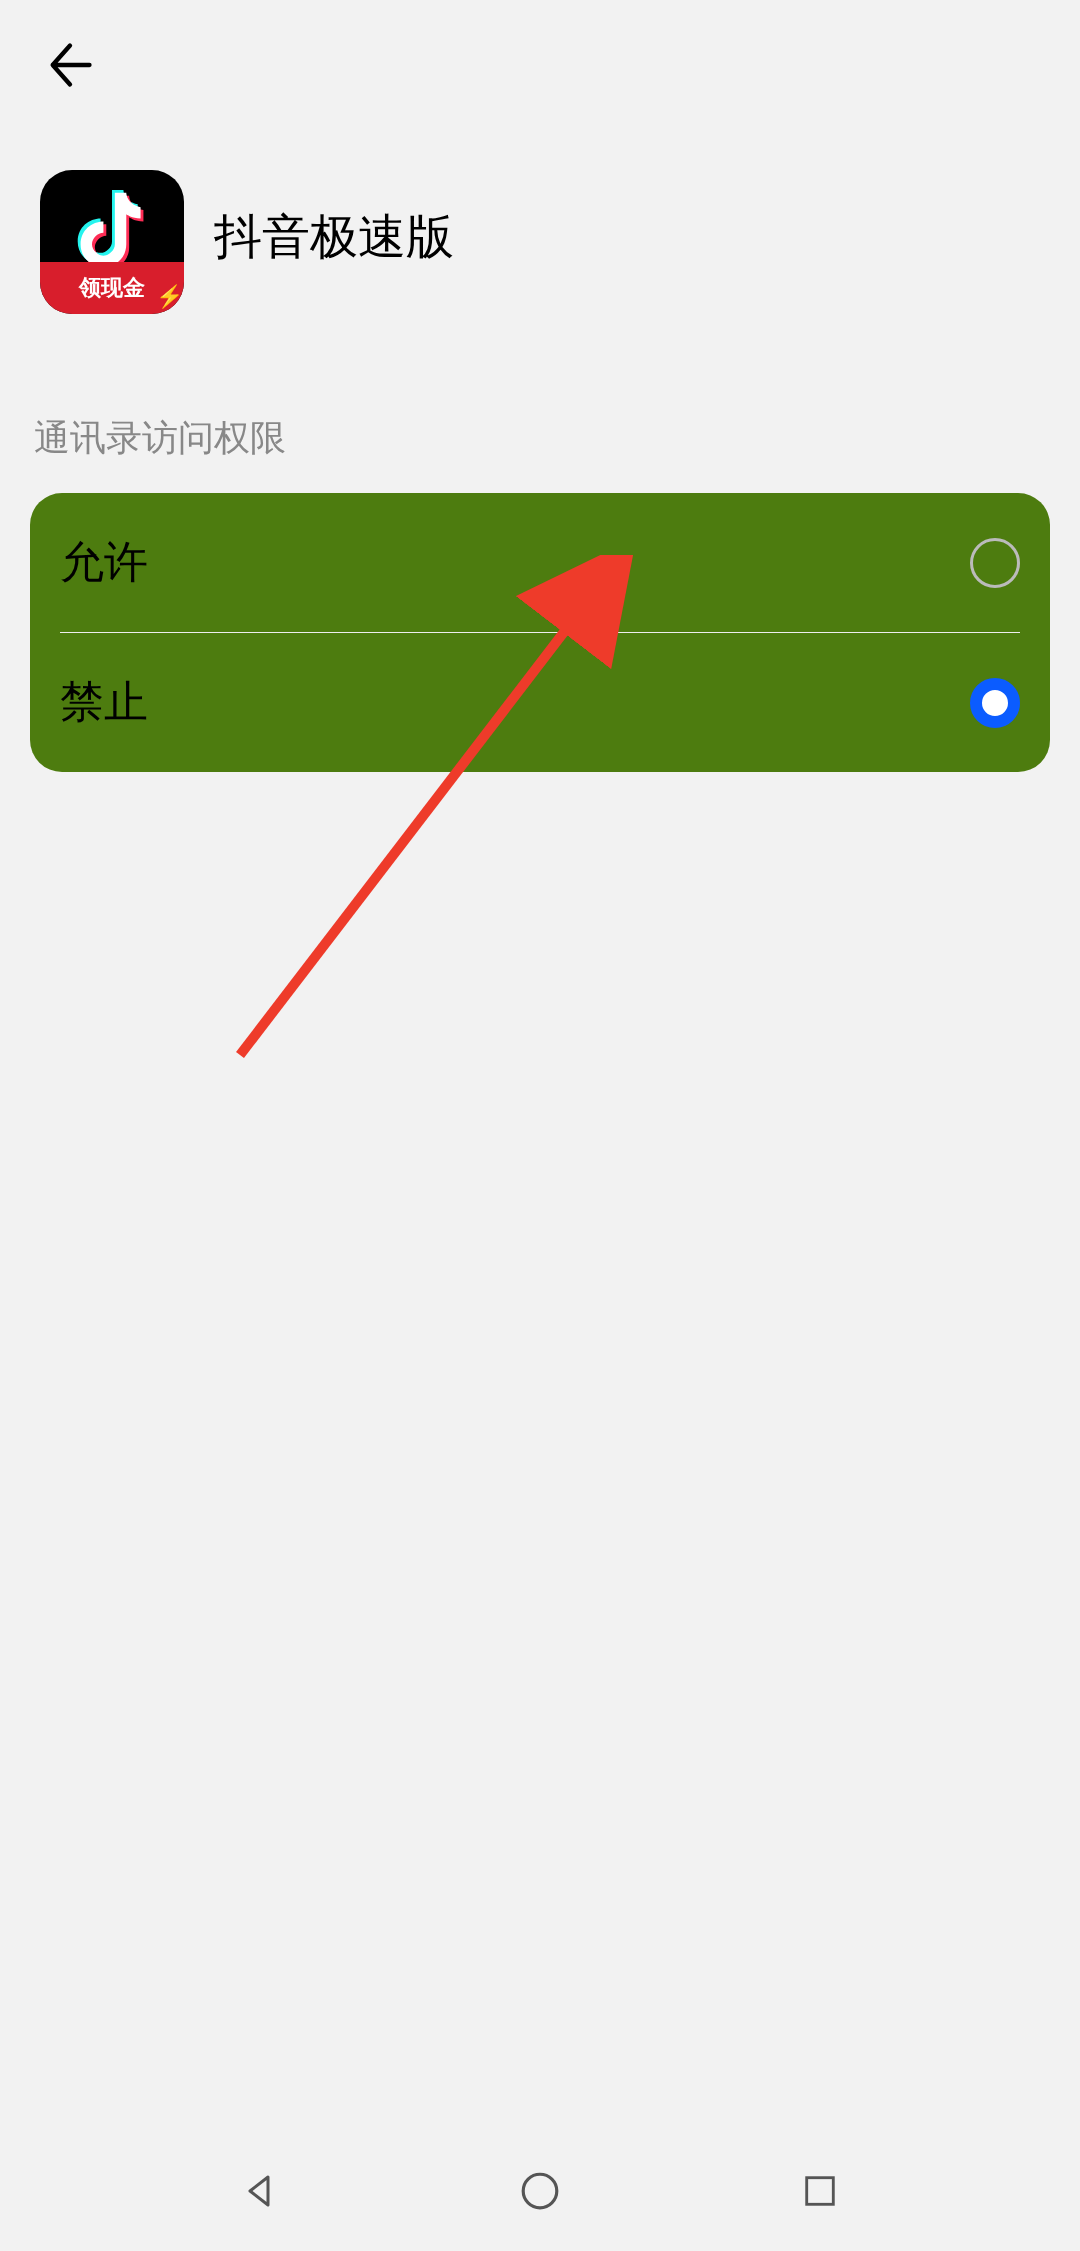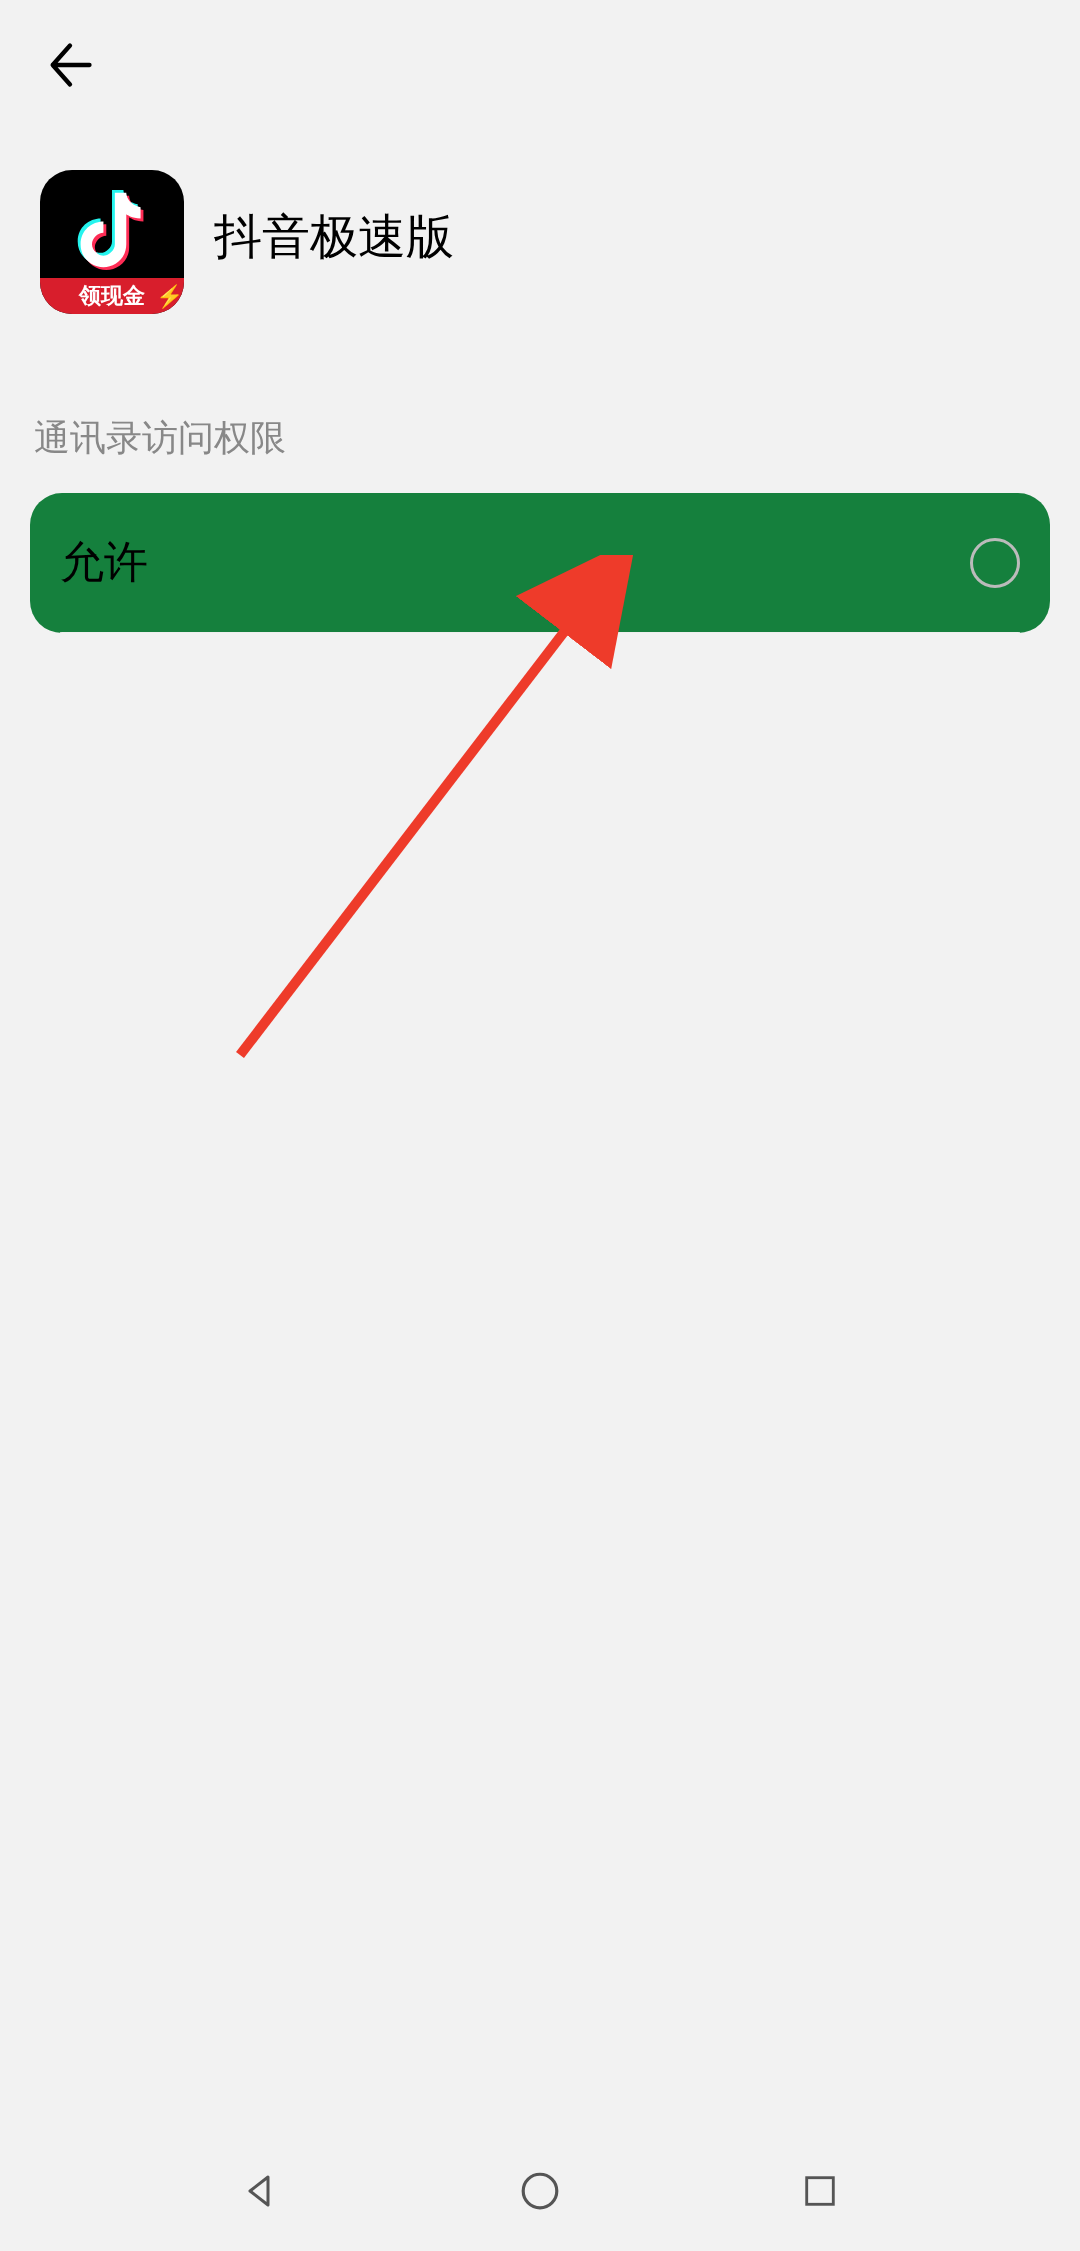--- a/index.html
+++ b/index.html
@@ -57,21 +57,21 @@
       height: 96px;
       display: flex;
       align-items: center;
       justify-content: center;
     }
     .app-icon-banner {
       position: absolute;
       bottom: 0;
       left: 0;
       right: 0;
-      height: 36px;
+      height: 52px;
       background: #d81e2c;
       display: flex;
       align-items: center;
       justify-content: center;
       color: #fff;
       font-size: 22px;
       font-weight: 600;
     }
     .app-icon-bolt {
       position: absolute;
@@ -96,21 +96,21 @@
       font-size: 36px;
       color: #888;
     }
     .section-label {
       font-size: 36px;
       color: #888;
       padding: 40px 50px 20px 34px;
       margin-top: 20px;
     }
     .options-card {
-      background: #15803d;
+      background: #4d7c0f;
       border-radius: 32px;
       margin: 10px 30px;
       overflow: hidden;
     }
     .option-row {
       display: flex;
       align-items: center;
       justify-content: space-between;
       padding: 40px 30px;
     }
@@ -192,20 +192,24 @@
 </div>
 
 <div class="section-label">通讯录访问权限</div>
 
 <div class="options-card">
   <div class="option-row">
     <div class="option-label">允许</div>
     <div class="radio-unselected"></div>
   </div>
   <div class="divider"></div>
+  <div class="option-row">
+    <div class="option-label">禁止</div>
+    <div class="radio-selected"></div>
+  </div>
 </div>
 
 <svg class="arrow-annotation" viewBox="0 0 450 520">
   <defs>
     <marker id="arrowhead" markerWidth="12" markerHeight="12" refX="6" refY="6" orient="auto">
       <path d="M0,0 L12,6 L0,12 Z" fill="#ee3b2a"></path>
     </marker>
   </defs>
   <line x1="40" y1="500" x2="400" y2="30" stroke="#ee3b2a" stroke-width="10" marker-end="url(#arrowhead)"></line>
 </svg>

